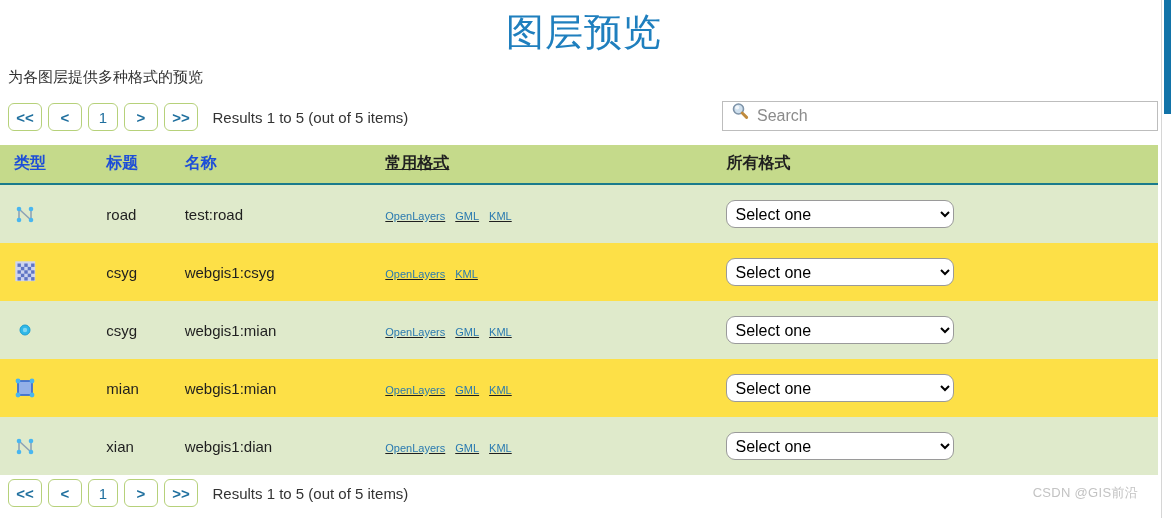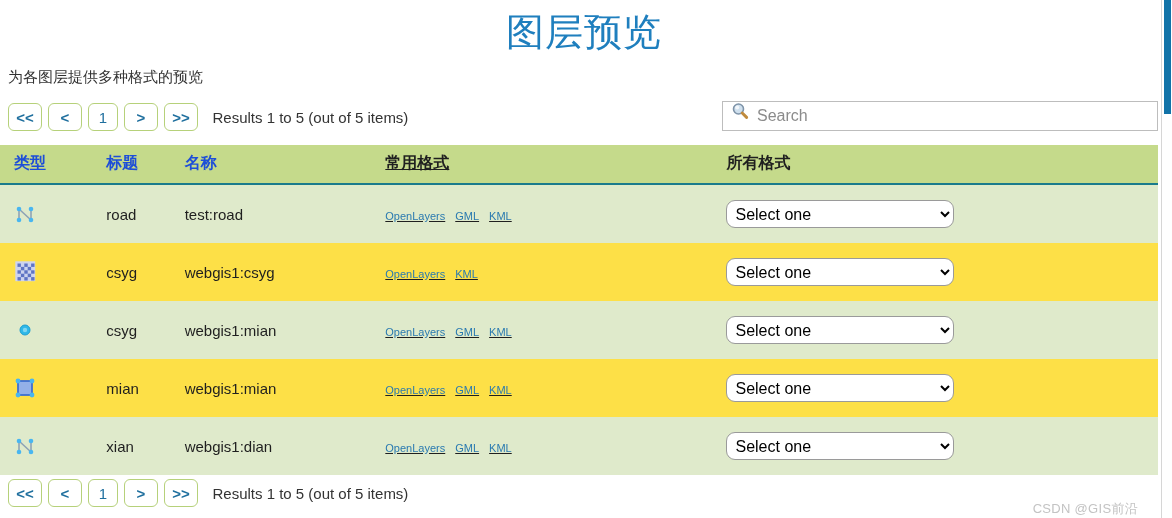--- a/index.html
+++ b/index.html
@@ -183,21 +183,21 @@
 
   #footer-toolbar {
     margin-top: 4px;
     padding-left: 8px;
     height: 34px;
   }
 
   #watermark {
     position: absolute;
     right: 22px;
-    bottom: 0;
+    bottom: 16px;
     font-size: 13px;
     color: #c3c3c3;
     letter-spacing: .3px;
   }
 </style>
 </head>
 <body>
 
 <div class="page">
 

